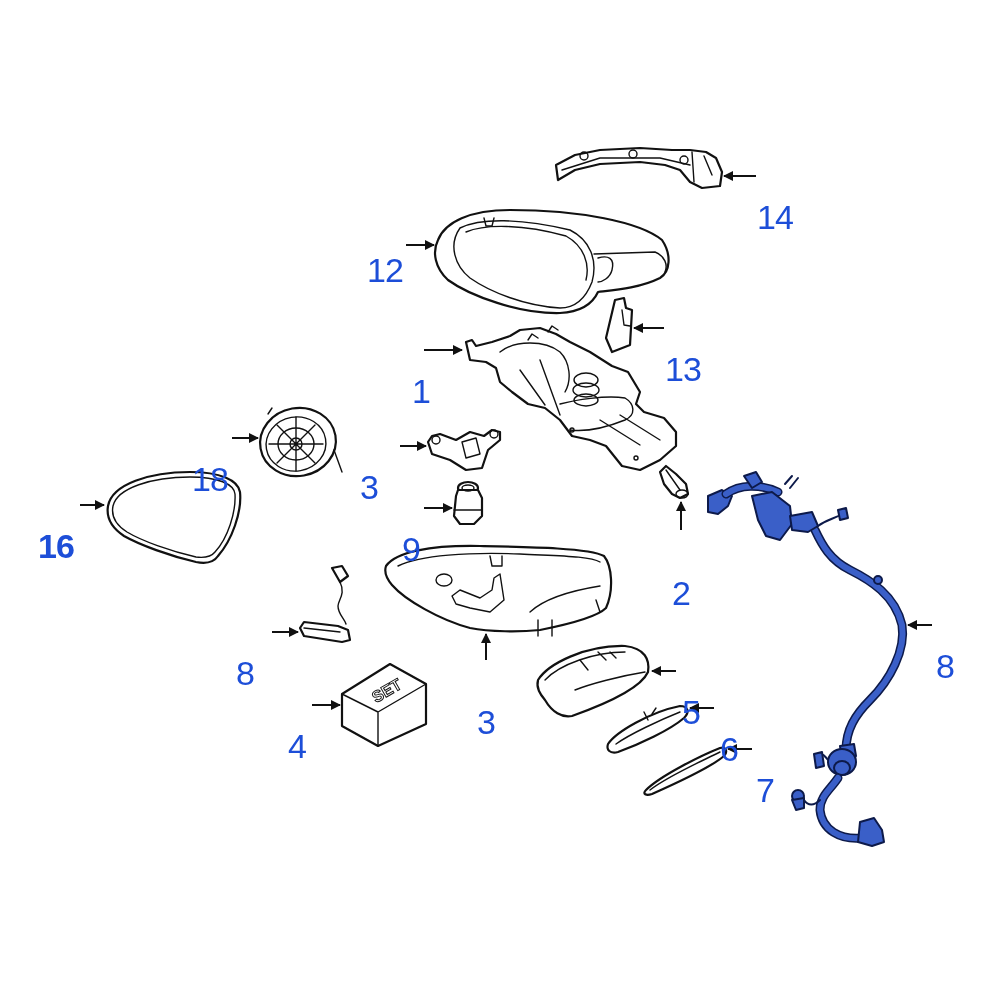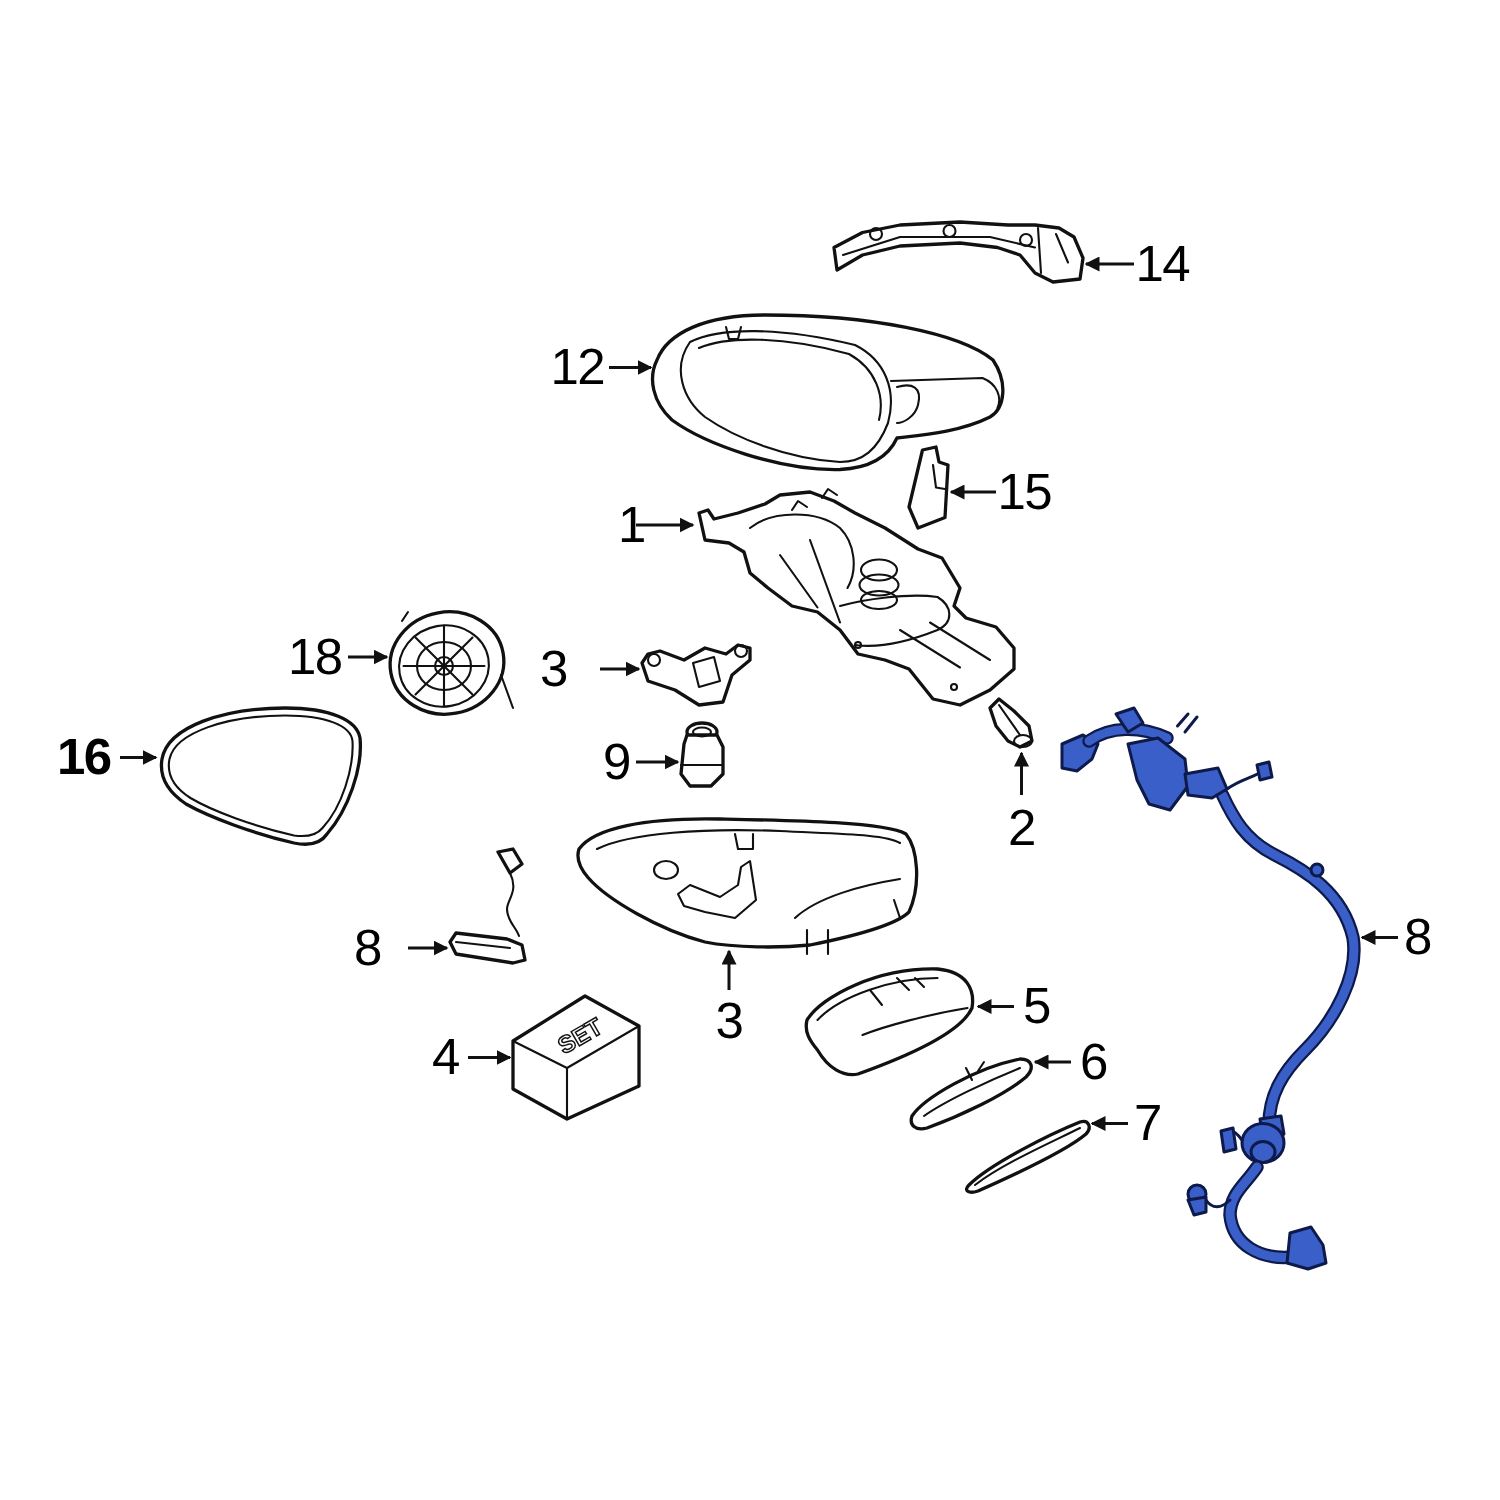--- a/index.html
+++ b/index.html
@@ -1,18 +1,18 @@
 <!DOCTYPE html>
 <html><head>
   <meta charset="utf-8">
   <style>
     html, body { margin: 0; padding: 0; background: #ffffff; }
     body { width: 1000px; height: 1000px; position: relative; overflow: hidden; font-family: "Liberation Sans", sans-serif; }
     #diagram { position: absolute; left: 0; top: 0; width: 1000px; height: 1000px; }
-    .callout-label { position: absolute; font-family: "Liberation Sans", sans-serif; font-size: 34px; color: #000000; line-height: 1; letter-spacing: -1px; }
+    .callout-label { position: absolute; font-family: "Liberation Sans", sans-serif; font-size: 34px; color: #1d4ed8; line-height: 1; letter-spacing: -1px; margin-top: 41px; }
     .part { fill: #ffffff; stroke: #111; stroke-width: 2.2; stroke-linejoin: round; stroke-linecap: round; }
     .part-thin { fill: none; stroke: #111; stroke-width: 1.4; stroke-linejoin: round; stroke-linecap: round; }
     .hl { fill: #3a5fc8; stroke: #0d1a4a; stroke-width: 2; stroke-linejoin: round; stroke-linecap: round; }
     .hl-wire { fill: none; stroke: #0d1a4a; stroke-width: 9; stroke-linecap: round; stroke-linejoin: round; }
     .hl-wire-in { fill: none; stroke: #3a5fc8; stroke-width: 6; stroke-linecap: round; stroke-linejoin: round; }
     .hl-thin { fill: none; stroke: #0d1a4a; stroke-width: 2; stroke-linecap: round; }
     .arrow-line { stroke: #111; stroke-width: 2; fill: none; }
     .arrow-head { fill: #111; }
   </style>
 </head>
@@ -176,22 +176,22 @@
     <path class="hl-wire-in" d="M838,778 C830,790 820,796 820,810 C822,830 840,840 862,838"></path>
     <path class="hl-thin" d="M820,800 C814,806 808,806 804,800"></path>
     <ellipse class="hl" cx="798" cy="796" rx="6" ry="6"></ellipse>
     <path class="hl" d="M792,800 L804,798 L804,808 L796,810 Z"></path>
     <path class="hl" d="M860,822 L874,818 L882,830 L884,842 L872,846 L858,842 Z"></path>
   </g>
   <line class="arrow-line" x1="932" y1="625" x2="908" y2="625" marker-end="url(#ah)"></line>
 </svg>
 
 <div class="callout-label" style="left:757px;top:159px;">14</div>
-<div class="callout-label" style="left:367px;top:228px;">12</div>
-<div class="callout-label" style="left:665px;top:311px;">15</div>
+<div class="callout-label" style="left:367px;top:212px;">12</div>
+<div class="callout-label" style="left:665px;top:311px;">13</div>
 <div class="callout-label" style="left:412px;top:333px;">1</div>
 <div class="callout-label" style="left:192px;top:421px;">18</div>
 <div class="callout-label" style="left:360px;top:429px;">3</div>
 <div class="callout-label" style="left:38px;top:488px;font-weight:bold;">16</div>
 <div class="callout-label" style="left:402px;top:491px;">9</div>
 <div class="callout-label" style="left:672px;top:535px;">2</div>
 <div class="callout-label" style="left:936px;top:608px;">8</div>
 <div class="callout-label" style="left:236px;top:615px;">8</div>
 <div class="callout-label" style="left:477px;top:664px;">3</div>
 <div class="callout-label" style="left:682px;top:654px;">5</div>

